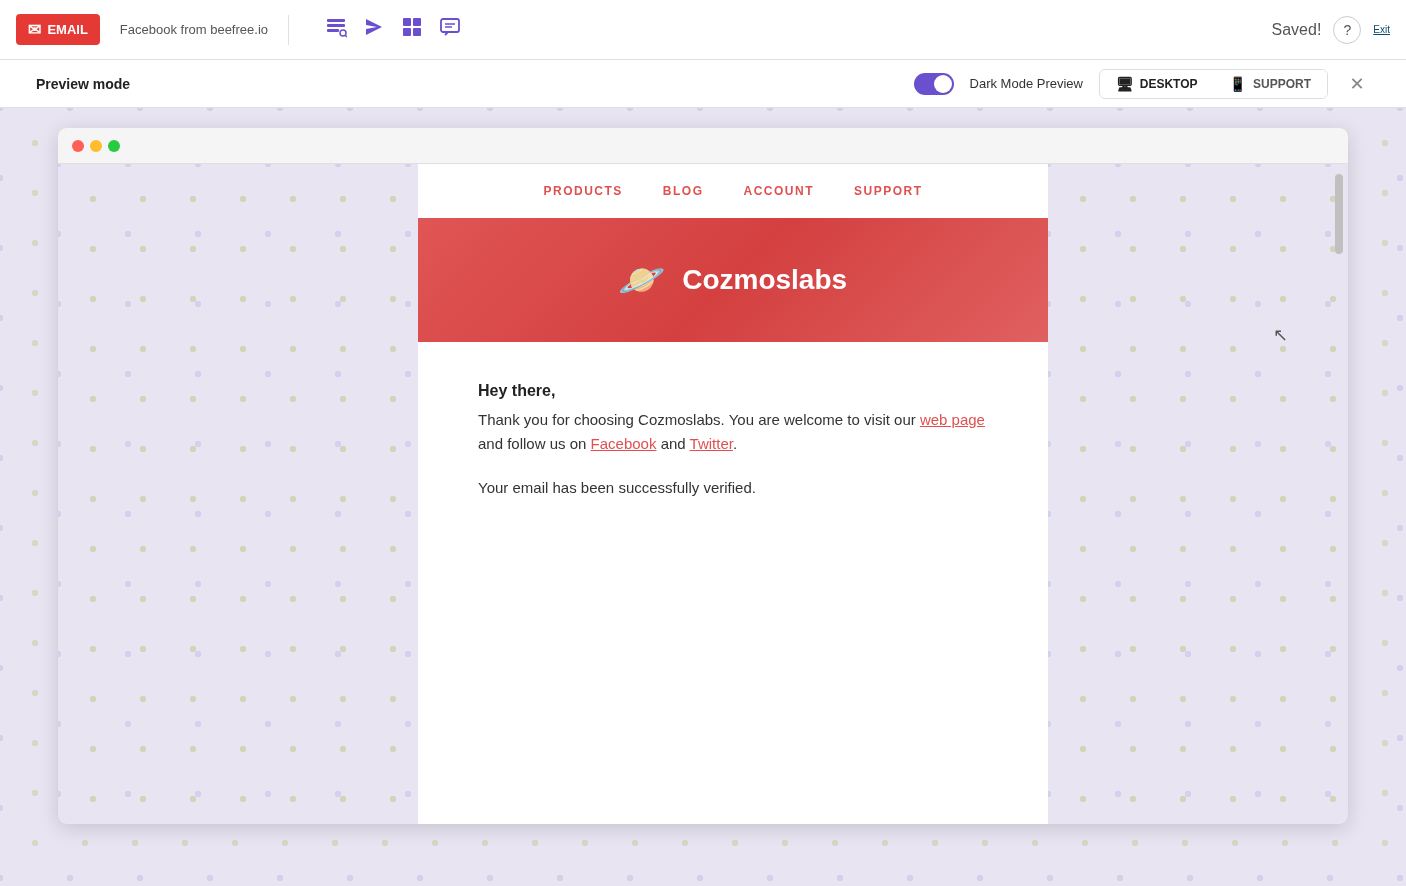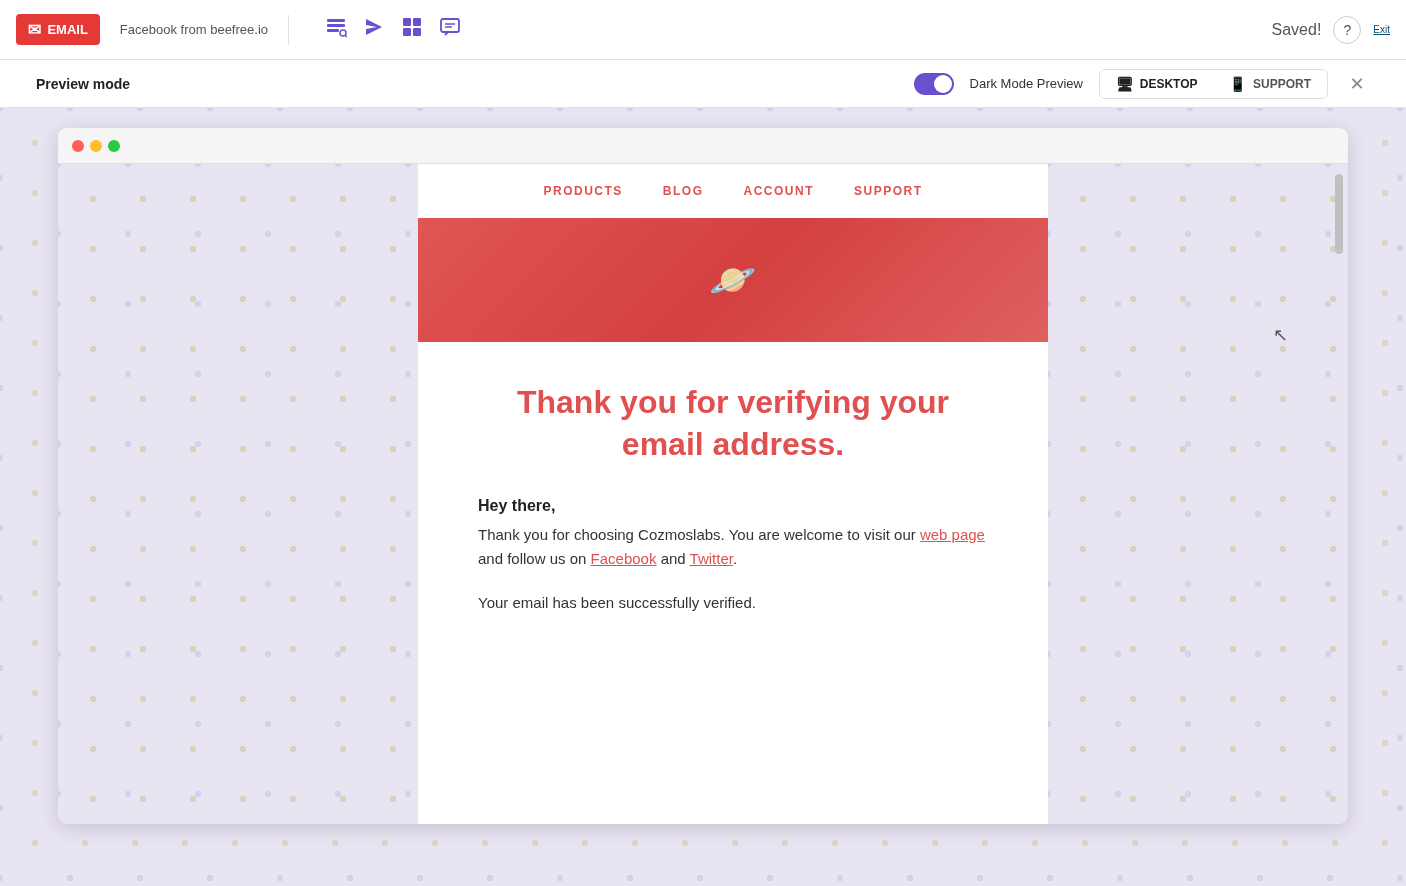--- a/index.html
+++ b/index.html
@@ -194,24 +194,24 @@
 
         <div class="email-nav">
           <a href="#">PRODUCTS</a>
           <a href="#">BLOG</a>
           <a href="#">ACCOUNT</a>
           <a href="#">SUPPORT</a>
         </div>
 
         <div class="email-hero">
           <span style="font-size:38px;">🪐</span>
+          <span class="brand-name">Cozmoslabs</span>
         </div>
 
         <div class="email-body">
-          <div class="email-heading">Thank you for verifying your email address.</div>
 
           <p class="email-greeting">Hey there,</p>
           <p class="email-text">
             <span>Thank you for choosing Cozmoslabs. You are welcome to visit our</span>
             <a href="#" class="email-link">web page</a>
             <span>and follow us on</span>
             <a href="#" class="email-link">Facebook</a>
             <span>and</span>
             <a href="#" class="email-link">Twitter</a><span>.</span>
           </p>

